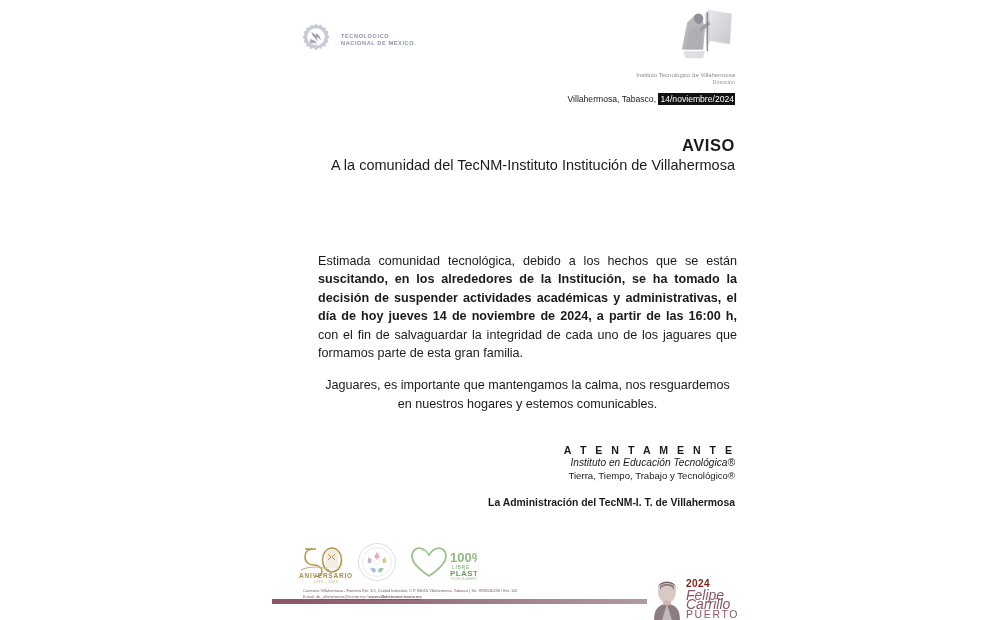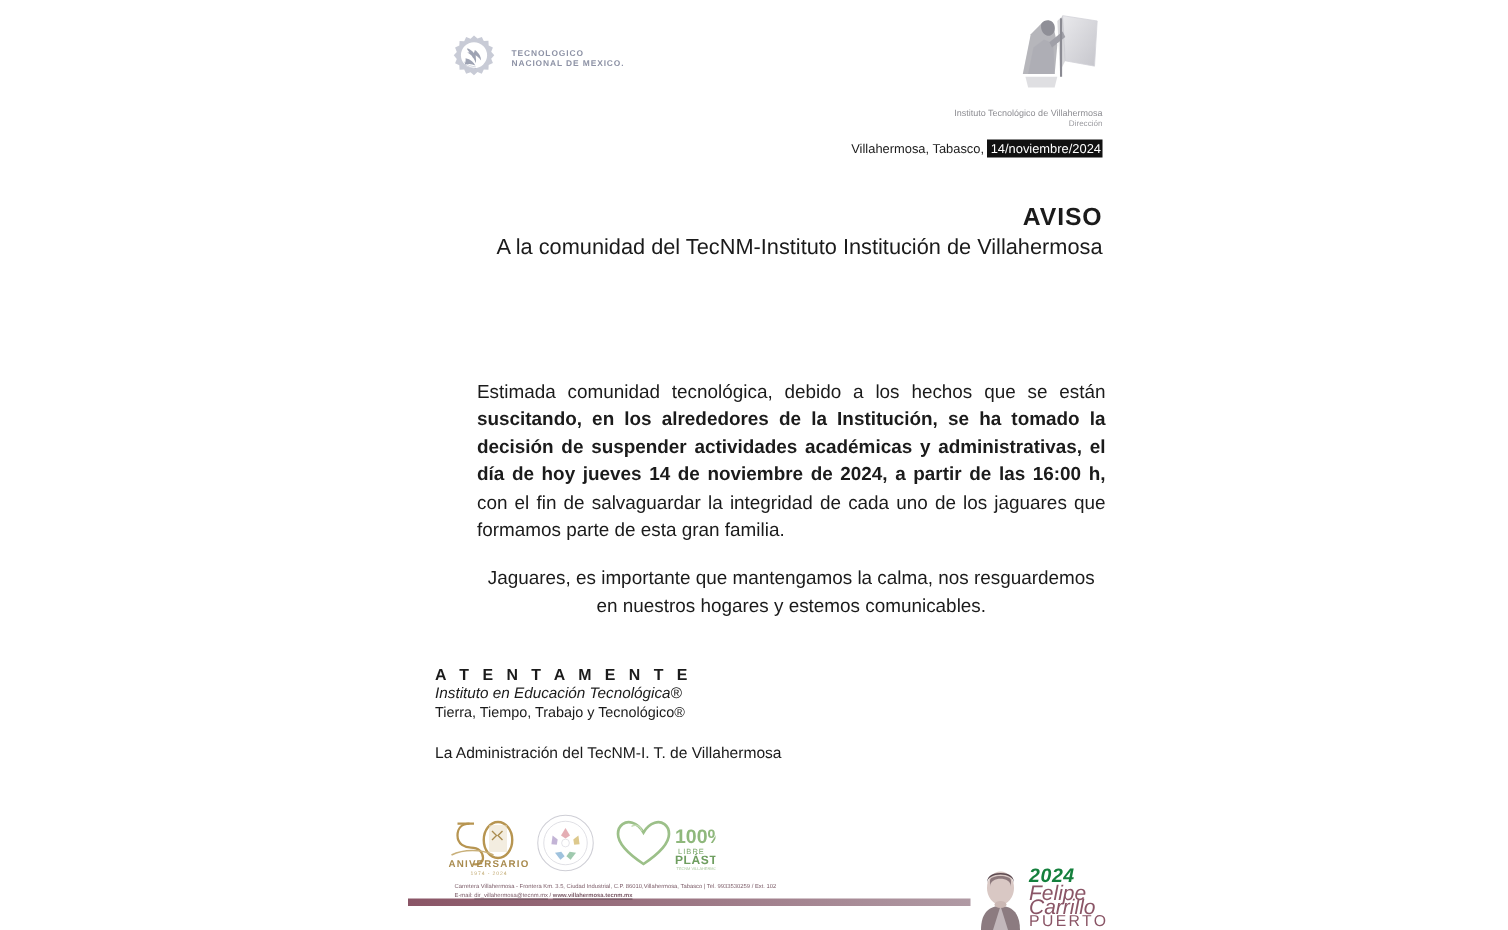--- a/index.html
+++ b/index.html
@@ -111,40 +111,40 @@
     margin: 0 0 14px 0;
   }
   .para.loose { text-align: center; }
   .para b { font-weight: 700; }
 
   
   .sign-block {
     position: absolute;
     left: 290px; top: 444px;
     width: 445px;
-    text-align: left;
+    text-align: right;
   }
   .atentamente {
     font-size: 10.6px;
     font-weight: 700;
     letter-spacing: 3px;
     line-height: 13px;
   }
   .lema1 {
     font-size: 10.2px;
     font-style: italic;
     line-height: 12.5px;
   }
   .lema2 {
     font-size: 9.6px;
     line-height: 12.5px;
   }
   .admin {
     font-size: 10.4px;
-    font-weight: 400;
+    font-weight: 700;
     margin-top: 14px;
     line-height: 13px;
   }
 
   
   .footer-logos {
     position: absolute;
     left: 297px; top: 538px;
     width: 200px;
     height: 48px;
@@ -184,26 +184,25 @@
     height: 46px;
   }
   .fcp-portrait { position: absolute; left: 0; top: 0; }
   .fcp-text {
     position: absolute;
     left: 38px; top: 2px;
     text-align: left;
     color: #8a5566;
   }
   .fcp-year {
-    font-size: 13px;
+    font-size: 10px;
     font-weight: 700;
     letter-spacing: 0.4px;
     line-height: 15px;
-    color: #15803d;
-    font-style: italic;
+    color: #7f1d1d;
   }
   .fcp-name {
     font-size: 14px;
     font-style: italic;
     font-weight: 400;
     line-height: 9px;
     color: #8a5566;
   }
   .fcp-puerto {
     font-size: 10.5px;

